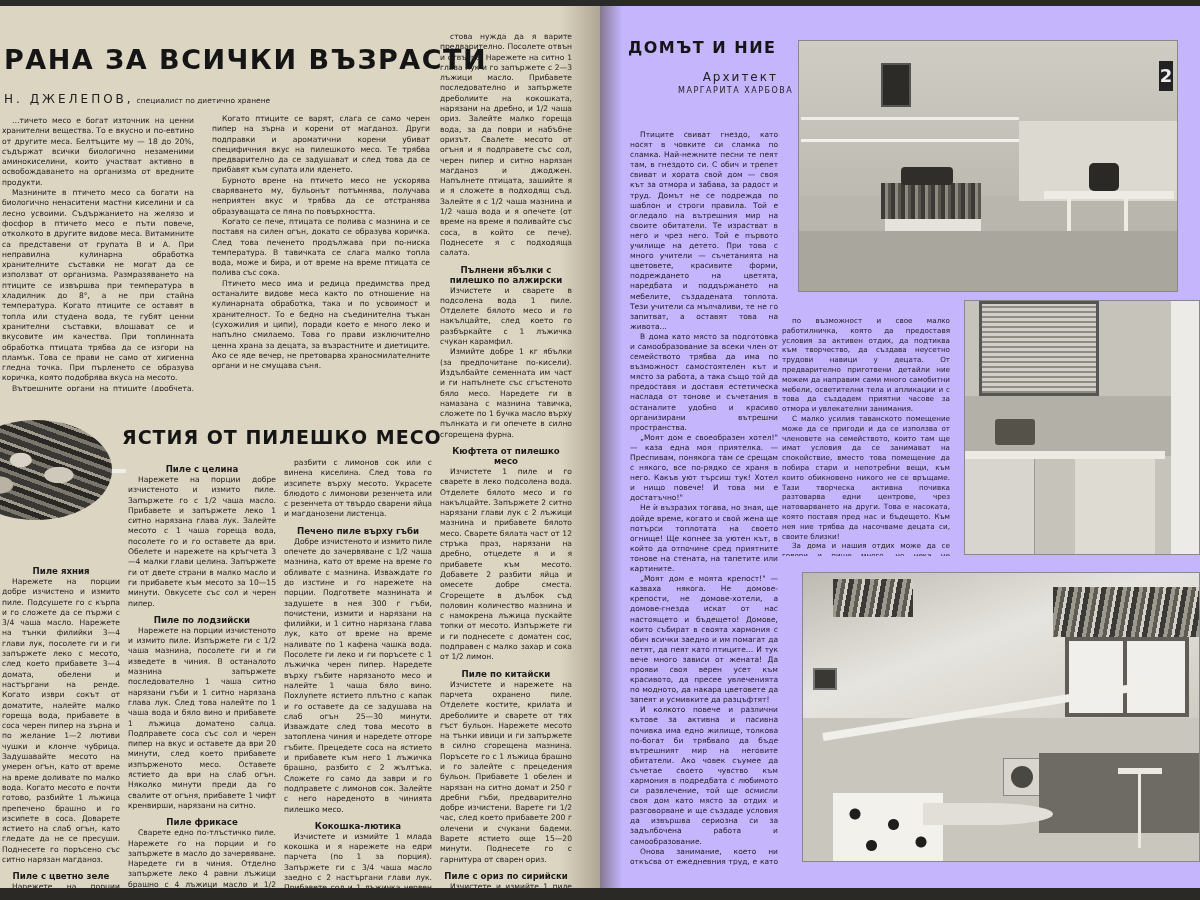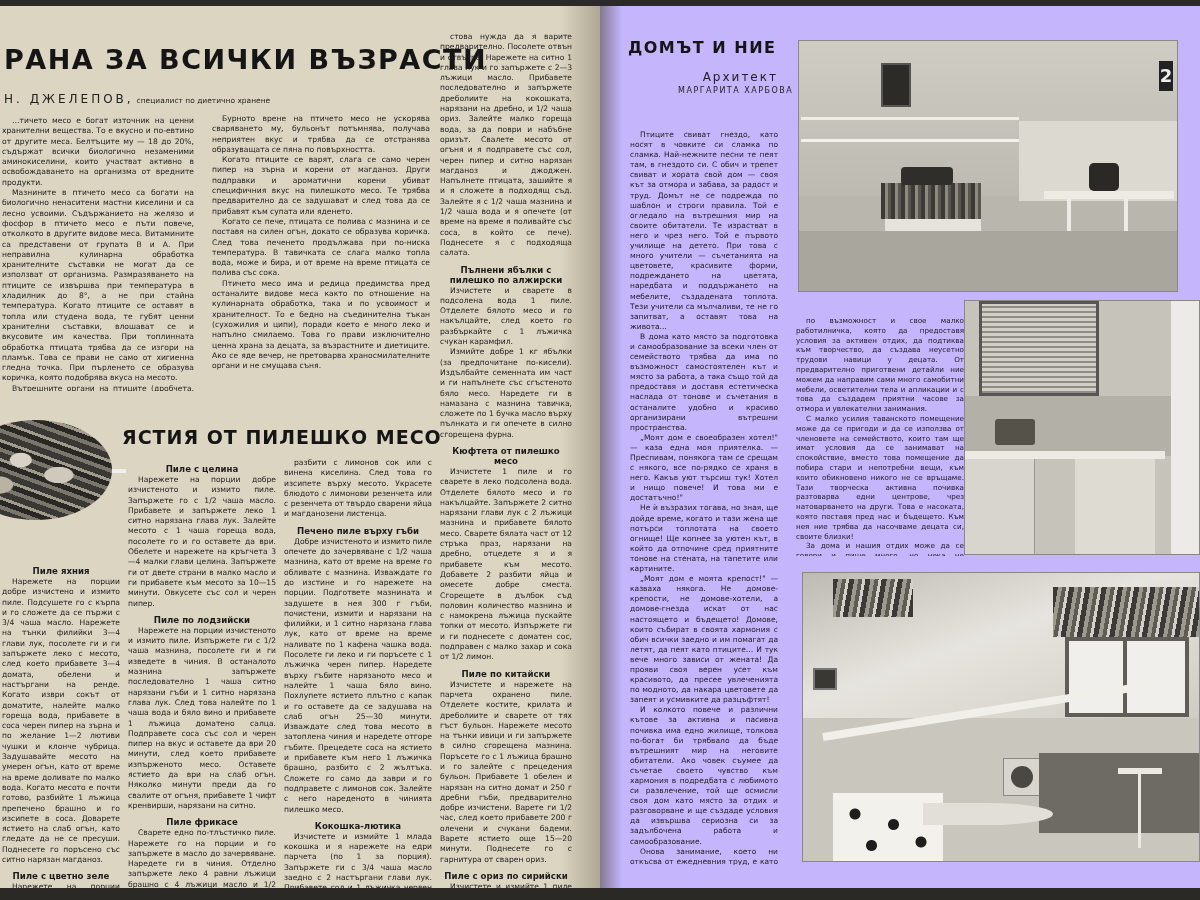--- a/index.html
+++ b/index.html
@@ -50,22 +50,22 @@
   </div>
 
   <div class="col" style="left:2px; top:116px; width:192px; height:275px;">
     <p>…тичето месо е богат източник на ценни хранителни вещества. То е вкусно и по-евтино от другите меса. Белтъците му — 18 до 20%, съдържат всички биологично незаменими аминокиселини, които участват активно в освобождаването на организма от вредните продукти.</p>
     <p>Мазнините в птичето месо са богати на биологично ненаситени мастни киселини и са лесно усвоими. Съдържанието на желязо и фосфор в птичето месо е пъти повече, отколкото в другите видове меса. Витамините са представени от групата В и А. При неправилна кулинарна обработка хранителните съставки не могат да се използват от организма. Размразяването на птиците се извършва при температура в хладилник до 8°, а не при стайна температура. Когато птиците се оставят в топла или студена вода, те губят ценни хранителни съставки, влошават се и вкусовите им качества. При топлинната обработка птицата трябва да се изгори на пламък. Това се прави не само от хигиенна гледна точка. При пърленето се образува коричка, която подобрява вкуса на месото.</p>
     <p>Вътрешните органи на птиците (дробчета, воденички и др.) са богати на витамини и микроелементи и се използват за супи и яхнии.</p>
 
   </div>
 
   <div class="col" style="left:212px; top:114px; width:218px; height:265px;">
+    <p>Когато птиците се варят, слага се само черен пипер на зърна и корени от магданоз. Други подправки и ароматични корени убиват специфичния вкус на пилешкото месо. Те трябва предварително да се задушават и след това да се прибавят към супата или яденето.</p>
     <p>Бурното врене на птичето месо не ускорява сваряването му, бульонът потъмнява, получава неприятен вкус и трябва да се отстранява образуващата се пяна по повърхността.</p>
-    <p>Когато птиците се варят, слага се само черен пипер на зърна и корени от магданоз. Други подправки и ароматични корени убиват специфичния вкус на пилешкото месо. Те трябва предварително да се задушават и след това да се прибавят към супата или яденето.</p>
     <p>Когато се пече, птицата се полива с мазнина и се поставя на силен огън, докато се образува коричка. След това печенето продължава при по-ниска температура. В тавичката се слага малко топла вода, може и бира, и от време на време птицата се полива със сока.</p>
     <p>Птичето месо има и редица предимства пред останалите видове меса както по отношение на кулинарната обработка, така и по усвоимост и хранителност. То е бедно на съединителна тъкан (сухожилия и ципи), поради което е много леко и напълно смилаемо. Това го прави изключително ценна храна за децата, за възрастните и диетиците. Ако се яде вечер, не претоварва храносмилателните органи и не смущава съня.</p>
 
   </div>
 
   <div class="col" style="left:440px; top:32px; width:132px; height:868px;">
     <p>стова нужда да я варите предварително. Посолете отвън и отвътре. Нарежете на ситно 1 глава лук и го запържете с 2—3 лъжици масло. Прибавете последователно и запържете дреболиите на кокошката, нарязани на дребно, и 1/2 чаша ориз. Залейте малко гореща вода, за да поври и набъбне оризът. Свалете месото от огъня и я подправете със сол, черен пипер и ситно нарязан магданоз и джоджен. Напълнете птицата, зашийте я и я сложете в подходящ съд. Залейте я с 1/2 чаша мазнина и 1/2 чаша вода и я опечете (от време на време я поливайте със соса, в който се пече). Поднесете я с подходяща салата.</p>
     <h4>Пълнени ябълки с пилешко по алжирски</h4>
     <p>Изчистете и сварете в подсолена вода 1 пиле. Отделете бялото месо и го накълцайте, след което го разбъркайте с 1 лъжичка счукан карамфил.</p>
     <p>Измийте добре 1 кг ябълки (за предпочитане по-кисели). Издълбайте семенната им част и ги напълнете със сгъстеното бяло месо. Наредете ги в намазана с мазнина тавичка, сложете по 1 бучка масло върху пълнката и ги опечете в силно сгорещена фурна.</p>
@@ -120,21 +120,21 @@
 
   <div class="byline" style="left:78px; top:70px; text-align:right; width:100px;">
     <div style="font-size:12px; letter-spacing:2px; text-align:right;">Архитект</div>
     <div style="font-size:8px; letter-spacing:1.5px; text-align:right; margin-top:2px;">МАРГАРИТА ХАРБОВА</div>
   </div>
 
   <div class="col" style="left:30px; top:130px; width:148px; height:735px; font-size:7.5px; line-height:10.1px;">
     <p>Птиците свиват гнездо, като носят в човките си сламка по сламка. Най-нежните песни те пеят там, в гнездото си. С обич и трепет свиват и хората свой дом — своя кът за отмора и забава, за радост и труд. Домът не се подрежда по шаблон и строги правила. Той е огледало на вътрешния мир на своите обитатели. Те израстват в него и чрез него. Той е първото училище на детето. При това с много учители — съчетанията на цветовете, красивите форми, подреждането на цветята, нарeдбата и поддържането на мебелите, създадената топлота. Тези учители са мълчаливи, те не го запитват, а оставят това на живота...</p>
     <p>В дома като място за подготовка и самообразование за всеки член от семейството трябва да има по възможност самостоятелен кът и място за работа, а така също той да предоставя и доставя естетическа наслада от тонове и съчетания в останалите удобно и красиво организирани вътрешни пространства.</p>
     <p>„Моят дом е своеобразен хотел!" — каза една моя приятелка. — Преспивам, понякога там се срещам с някого, все по-рядко се храня в него. Какъв уют търсиш тук! Хотел и нищо повече! И това ми е достатъчно!"</p>
-    <p>Не ѝ възразих тогава, но зная, ще дойде време, когато и тази жена ще потърси топлотата на своето огнище! Ще копнее за уютен кът, в който да отпочине сред приятните тонове на стената, на тапетите или картините.</p>
+    <p>Не ѝ възразих тогава, но зная, ще дойде време, когато и свой жена ще потърси топлотата на своето огнище! Ще копнее за уютен кът, в който да отпочине сред приятните тонове на стената, на тапетите или картините.</p>
     <p>„Моят дом е моята крепост!" — казваха някога. Не домове-крепости, не домове-хотели, а домове-гнезда искат от нас настоящето и бъдещето! Домове, които събират в своята хармония с обич всички заедно и им помагат да летят, да пеят като птиците… И тук вече много зависи от жената! Да прояви своя верен усет към красивото, да пресее увлеченията по модното, да накара цветовете да запеят и усмивките да разцъфтят!</p>
     <p>И колкото повече и различни кътове за активна и пасивна почивка има едно жилище, толкова по-богат би трябвало да бъде вътрешният мир на неговите обитатели. Ако човек съумее да съчетае своето чувство към хармония в подредбата с любимото си развлечение, той ще осмисли своя дом като място за отдих и разговорване и ще създаде условия да извършва сериозна си за задълбочена работа и самообразование.</p>
     <p>Онова занимание, което ни откъсва от ежедневния труд, е като свежия вятър, втурнал се в задимена стая. И то иска да му отделим, ако има възможност, самостоятелен кът, да му създадем условия и среда за проявление. Много често предпочитаното занимание на членовете на едно семейство е различно. Тук идва умението на жената — съпруга и майка, в подбора и най-уютното подреждане на тези кътове. За никой от нас не е новост съвременното легло или стенната мебел, която включва кът за работа в непосредствена близост с библиотеката. Като боравим с тях умело, мястото за работа ще получи по-голям простор и самостоятелност и при желание бързо ще се превърне в кът за почивка.</p>
 
   </div>
 
   <div class="photo" style="left:198px; top:40px; width:380px; height:252px; background:#b9b6ae;">
     <div style="position:absolute; left:0; top:0; width:100%; height:62%; background:linear-gradient(#cfccc4,#bdbab2);"></div>
     <div style="position:absolute; left:82px; top:22px; width:30px; height:44px; background:#2d2b28; border:2px solid #555;"></div>
     <div style="position:absolute; left:2px; top:76px; width:218px; height:3px; background:#eeece6;"></div>
@@ -145,21 +145,21 @@
     <div style="position:absolute; left:86px; top:178px; width:96px; height:18px; background:#e6e3dc;"></div>
     <div style="position:absolute; left:102px; top:126px; width:52px; height:18px; background:#2f2e2a; border-radius:4px;"></div>
     <div style="position:absolute; left:245px; top:150px; width:130px; height:8px; background:#eeebe4;"></div>
     <div style="position:absolute; left:268px; top:158px; width:4px; height:86px; background:#eeebe4;"></div>
     <div style="position:absolute; left:325px; top:158px; width:4px; height:86px; background:#eeebe4;"></div>
     <div style="position:absolute; left:290px; top:122px; width:30px; height:28px; background:#2a2926; border-radius:5px;"></div>
     <div style="position:absolute; left:0; top:190px; width:100%; height:62px; background:#a9a69e;"></div>
     <div style="position:absolute; left:360px; top:20px; width:14px; height:30px; background:#222; color:#eee; font-size:18px; font-weight:bold; line-height:30px; text-align:center;">2</div>
   </div>
 
-  <div class="col" style="left:196px; top:316px; width:168px; height:240px; font-size:7.2px; line-height:9.8px;">
+  <div class="col" style="left:182px; top:316px; width:168px; height:240px; font-size:7.2px; line-height:9.8px;">
     <p>по възможност и свое малко работилничка, която да предоставя условия за активен отдих, да подтиква към творчество, да създава неусетно трудови навици у децата. От предварително приготвени детайли ние можем да направим сами много самобитни мебели, осветителни тела и апликации и с това да създадем приятни часове за отмора и увлекателни занимания.</p>
     <p>С малко усилия таванското помещение може да се пригоди и да се използва от членовете на семейството, които там ще имат условия да се занимават на спокойствие, вместо това помещение да побира стари и непотребни вещи, към които обикновено никого не се връщаме. Тази творческа активна почивка разтоварва едни центрове, чрез натоварването на други. Това е насоката, която поставя пред нас и бъдещето. Към нея ние трябва да насочваме децата си, своите близки!</p>
     <p>За дома и нашия отдих може да се говори и пише много, но нека не забравяме и усмивката на предметната жена, която като слънце ще стопли един дом, ще го изпълни с уют и ще превърне в гнездо за почивка и отмора!</p>
   </div>
 
   <div class="photo" style="left:364px; top:300px; width:236px; height:255px; background:#c6c3bb;">
     <div style="position:absolute; left:14px; top:0; width:120px; height:95px;
          background:repeating-linear-gradient(0deg,#8f8c84 0 2px,#d2cfc8 2px 5px); border:3px solid #555;"></div>
     <div style="position:absolute; left:0; top:95px; width:236px; height:60px; background:#b3b0a8;"></div>
     <div style="position:absolute; left:30px; top:118px; width:40px; height:26px; background:#555249; border-radius:3px;"></div>

